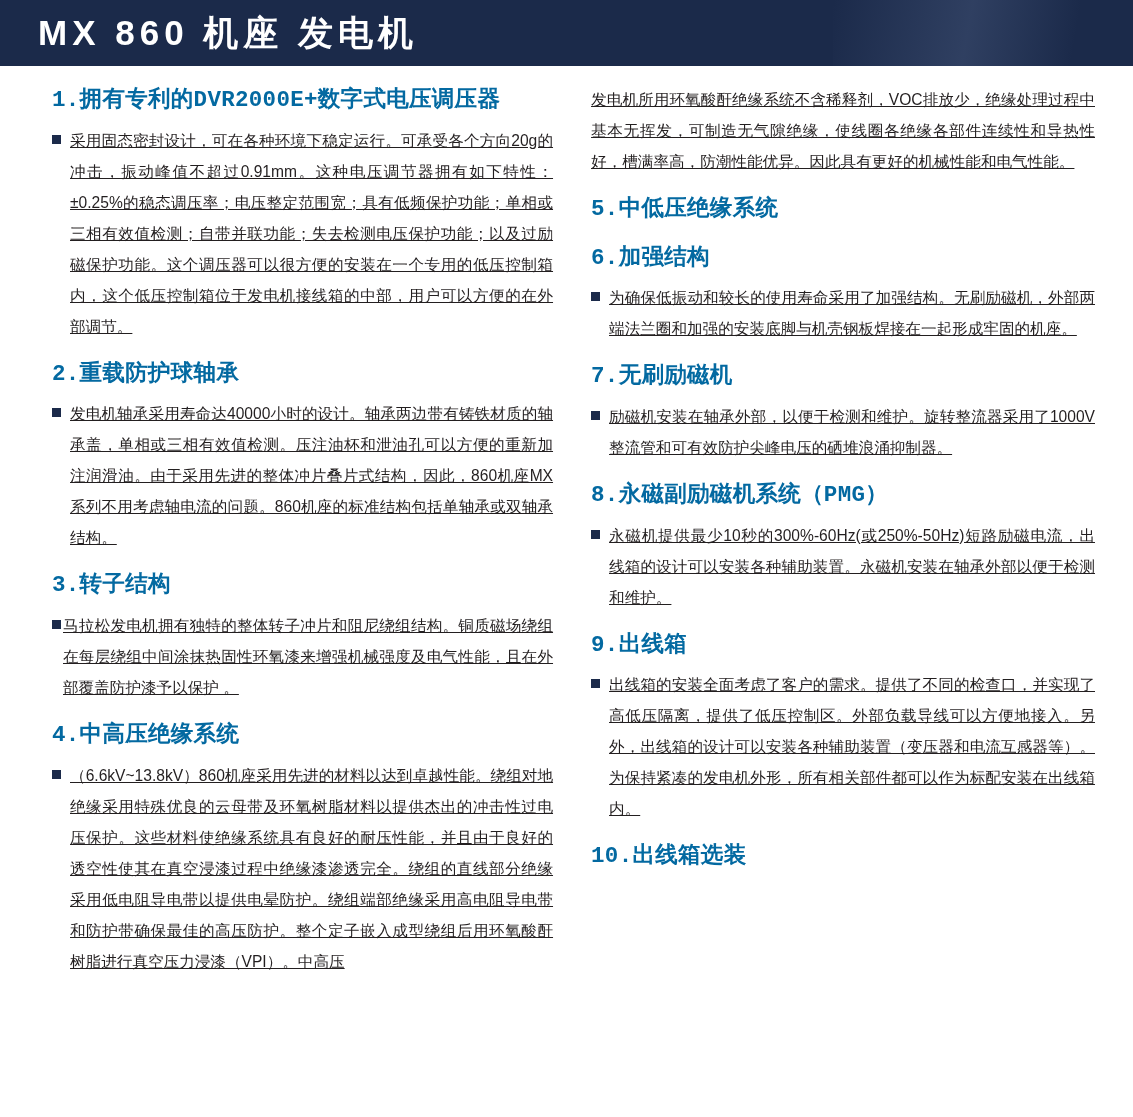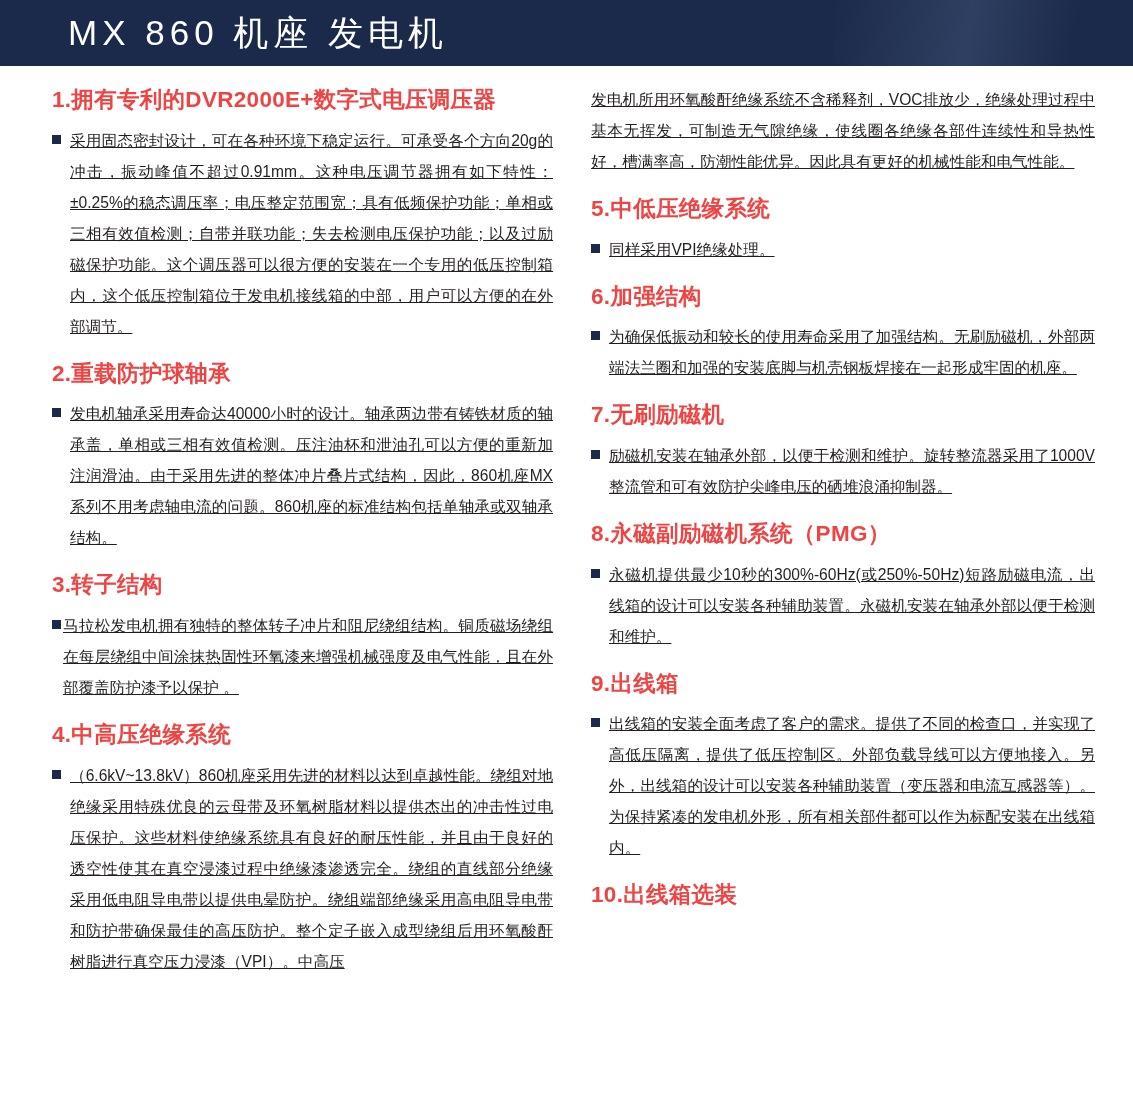--- a/index.html
+++ b/index.html
@@ -35,23 +35,23 @@
     right: 0;
     top: 0;
     bottom: 0;
     width: 300px;
     background: linear-gradient(100deg, rgba(255,255,255,0) 0%, rgba(120,140,180,0.22) 45%, rgba(255,255,255,0) 80%);
     pointer-events: none;
   }
   .banner-title {
     color: #ffffff;
     font-size: 35px;
-    font-weight: normal;
+    font-weight: bold;
     letter-spacing: 5px;
-    margin-left: 68px;
+    margin-left: 38px;
     white-space: nowrap;
   }
   
   .columns {
     display: flex;
     padding: 18px 22px 0 22px;
     box-sizing: border-box;
   }
   .col {
     box-sizing: border-box;
@@ -63,24 +63,25 @@
   }
   .col-right {
     width: 555px;
     padding-left: 24px;
     padding-right: 16px;
   }
   
   h2.section-title {
     font-size: 22.5px;
     font-weight: bold;
-    color: #ef4444;
+    color: #0369a1;
     margin: 16px 0 8px 0;
     line-height: 1.45;
     letter-spacing: 0.3px;
+    font-family: Liberation Mono, monospace;
   }
   .col-left h2.section-title:first-child,
   .col-right h2.section-title:first-child {
     margin-top: 0;
   }
   
   .bullet {
     display: flex;
     align-items: flex-start;
     margin: 0 0 6px 0;
@@ -148,24 +149,20 @@
 
     </div>
 
     <div class="col col-right">
 
       <div class="bullet">
         <span class="btext">发电机所用环氧酸酐绝缘系统不含稀释剂，VOC排放少，绝缘处理过程中基本无挥发，可制造无气隙绝缘，使线圈各绝缘各部件连续性和导热性好，槽满率高，防潮性能优异。因此具有更好的机械性能和电气性能。</span>
       </div>
 
       <h2 class="section-title">5.中低压绝缘系统</h2>
-      <div class="bullet">
-        <span class="marker"></span>
-        <span class="btext">同样采用VPI绝缘处理。</span>
-      </div>
 
       <h2 class="section-title">6.加强结构</h2>
       <div class="bullet">
         <span class="marker"></span>
         <span class="btext">为确保低振动和较长的使用寿命采用了加强结构。无刷励磁机，外部两端法兰圈和加强的安装底脚与机壳钢板焊接在一起形成牢固的机座。</span>
       </div>
 
       <h2 class="section-title">7.无刷励磁机</h2>
       <div class="bullet">
         <span class="marker"></span>

